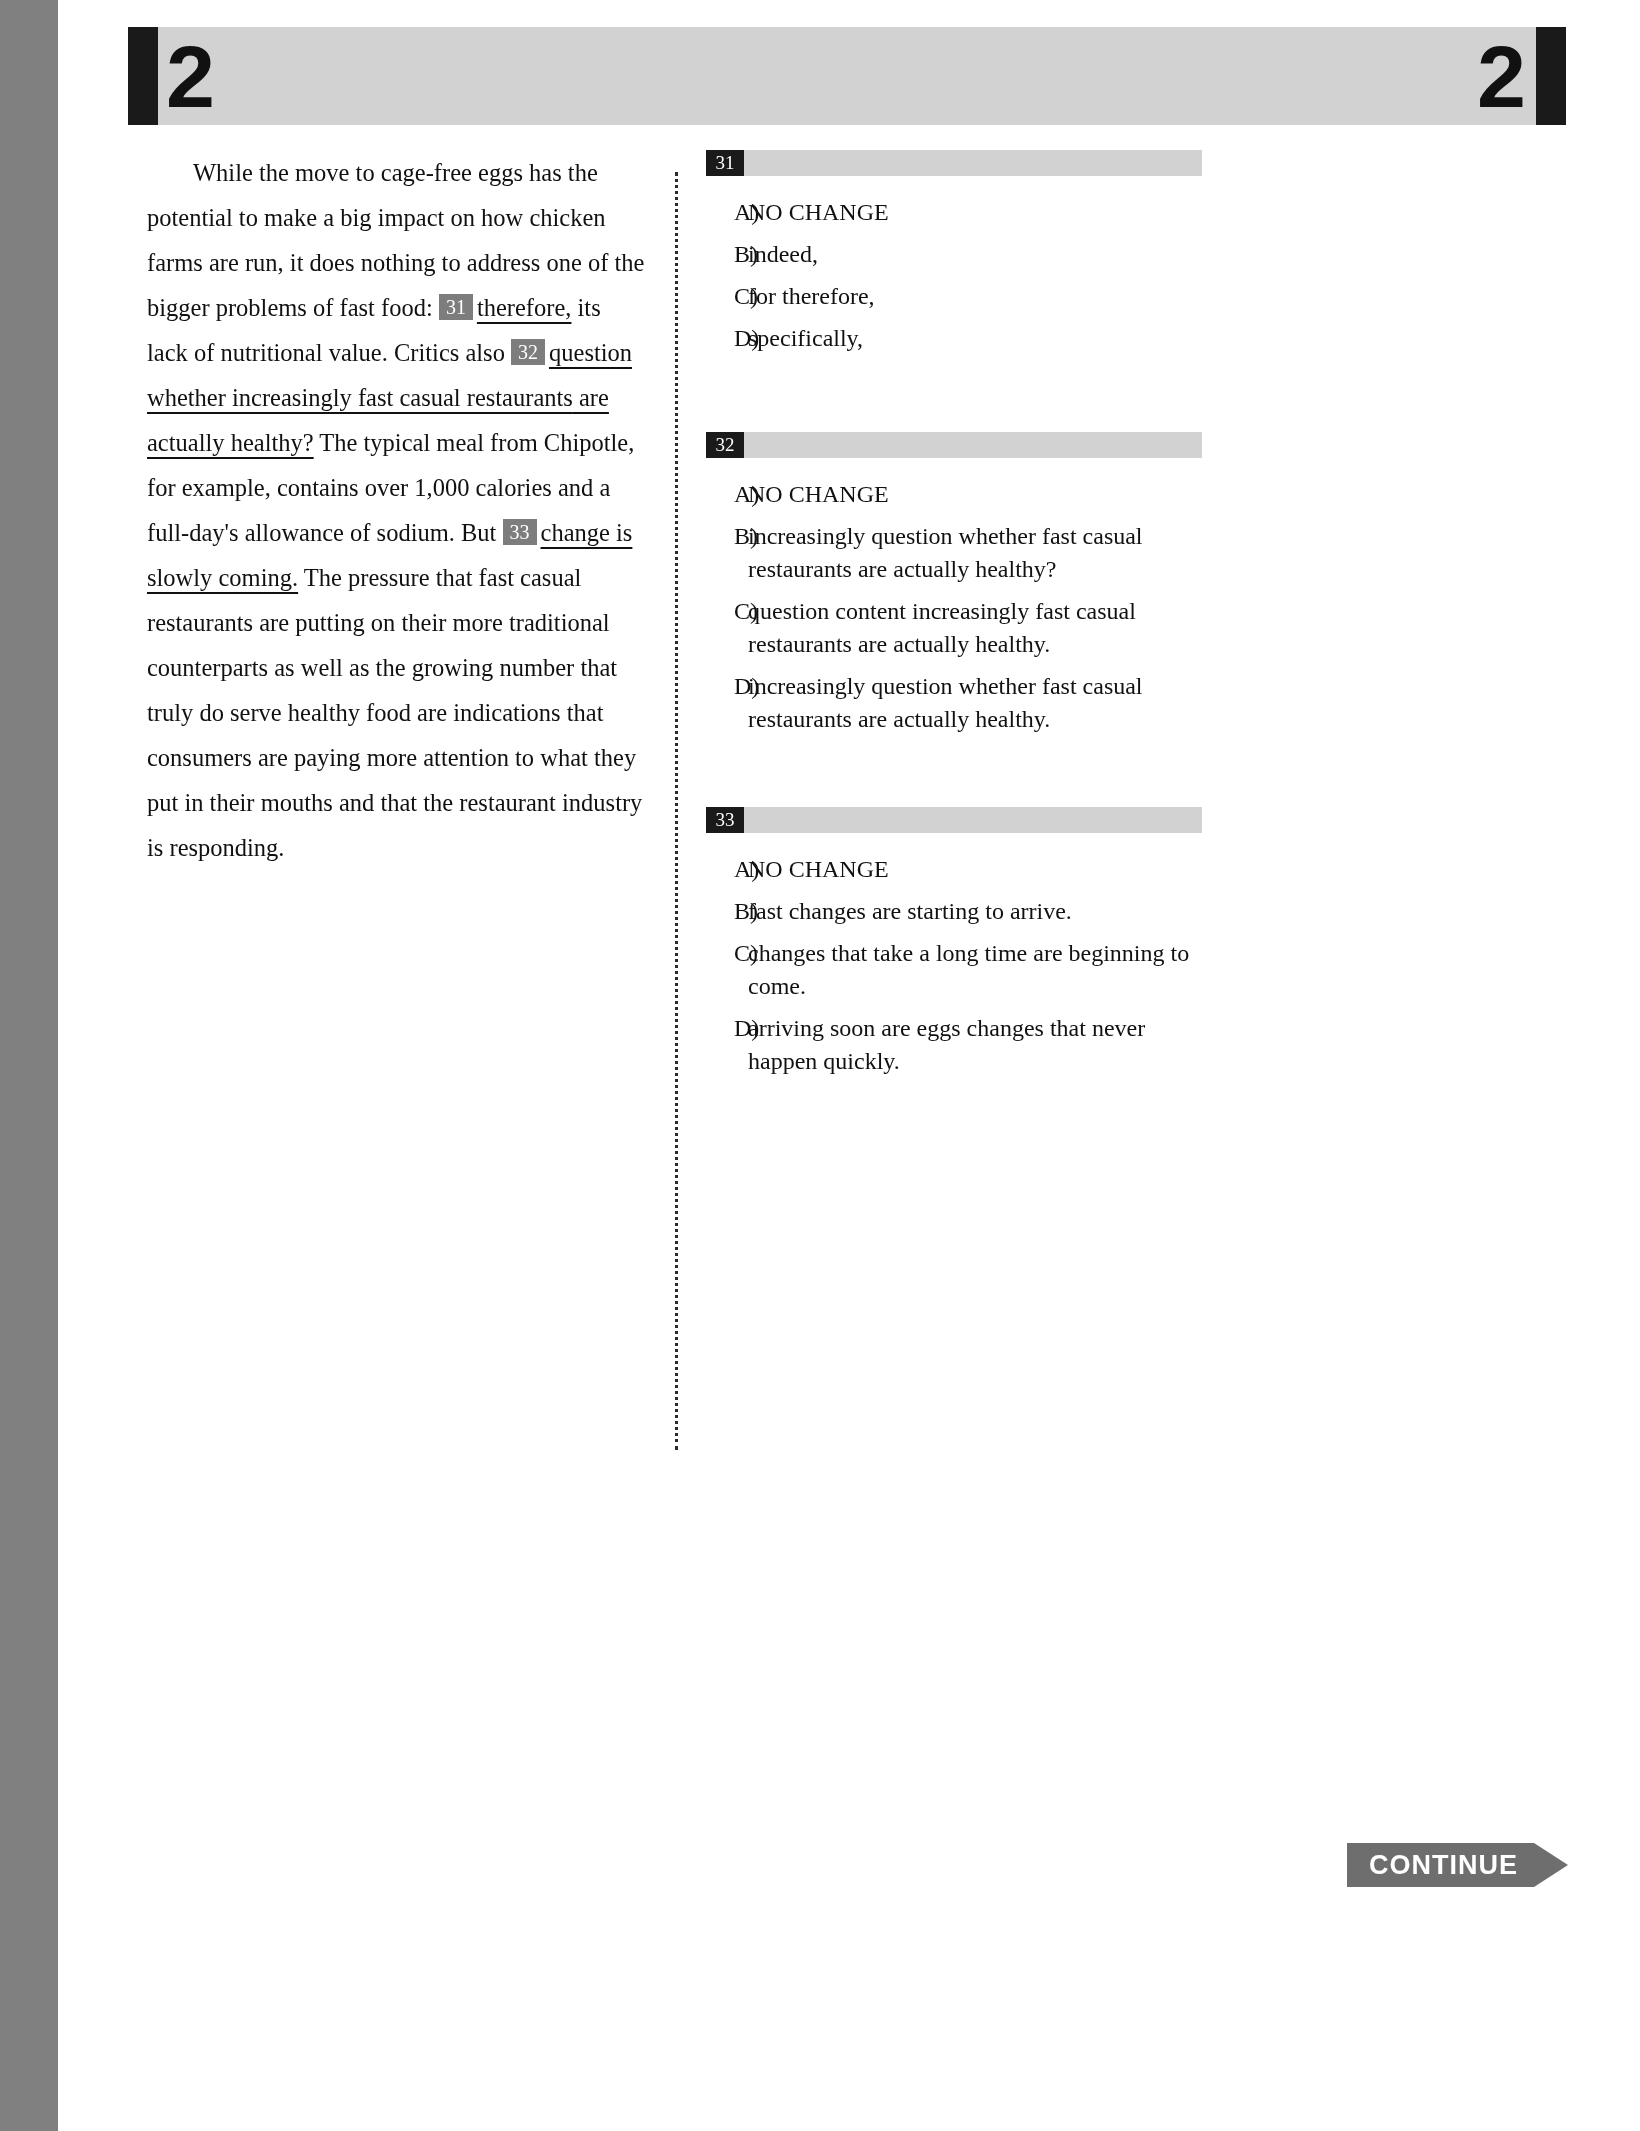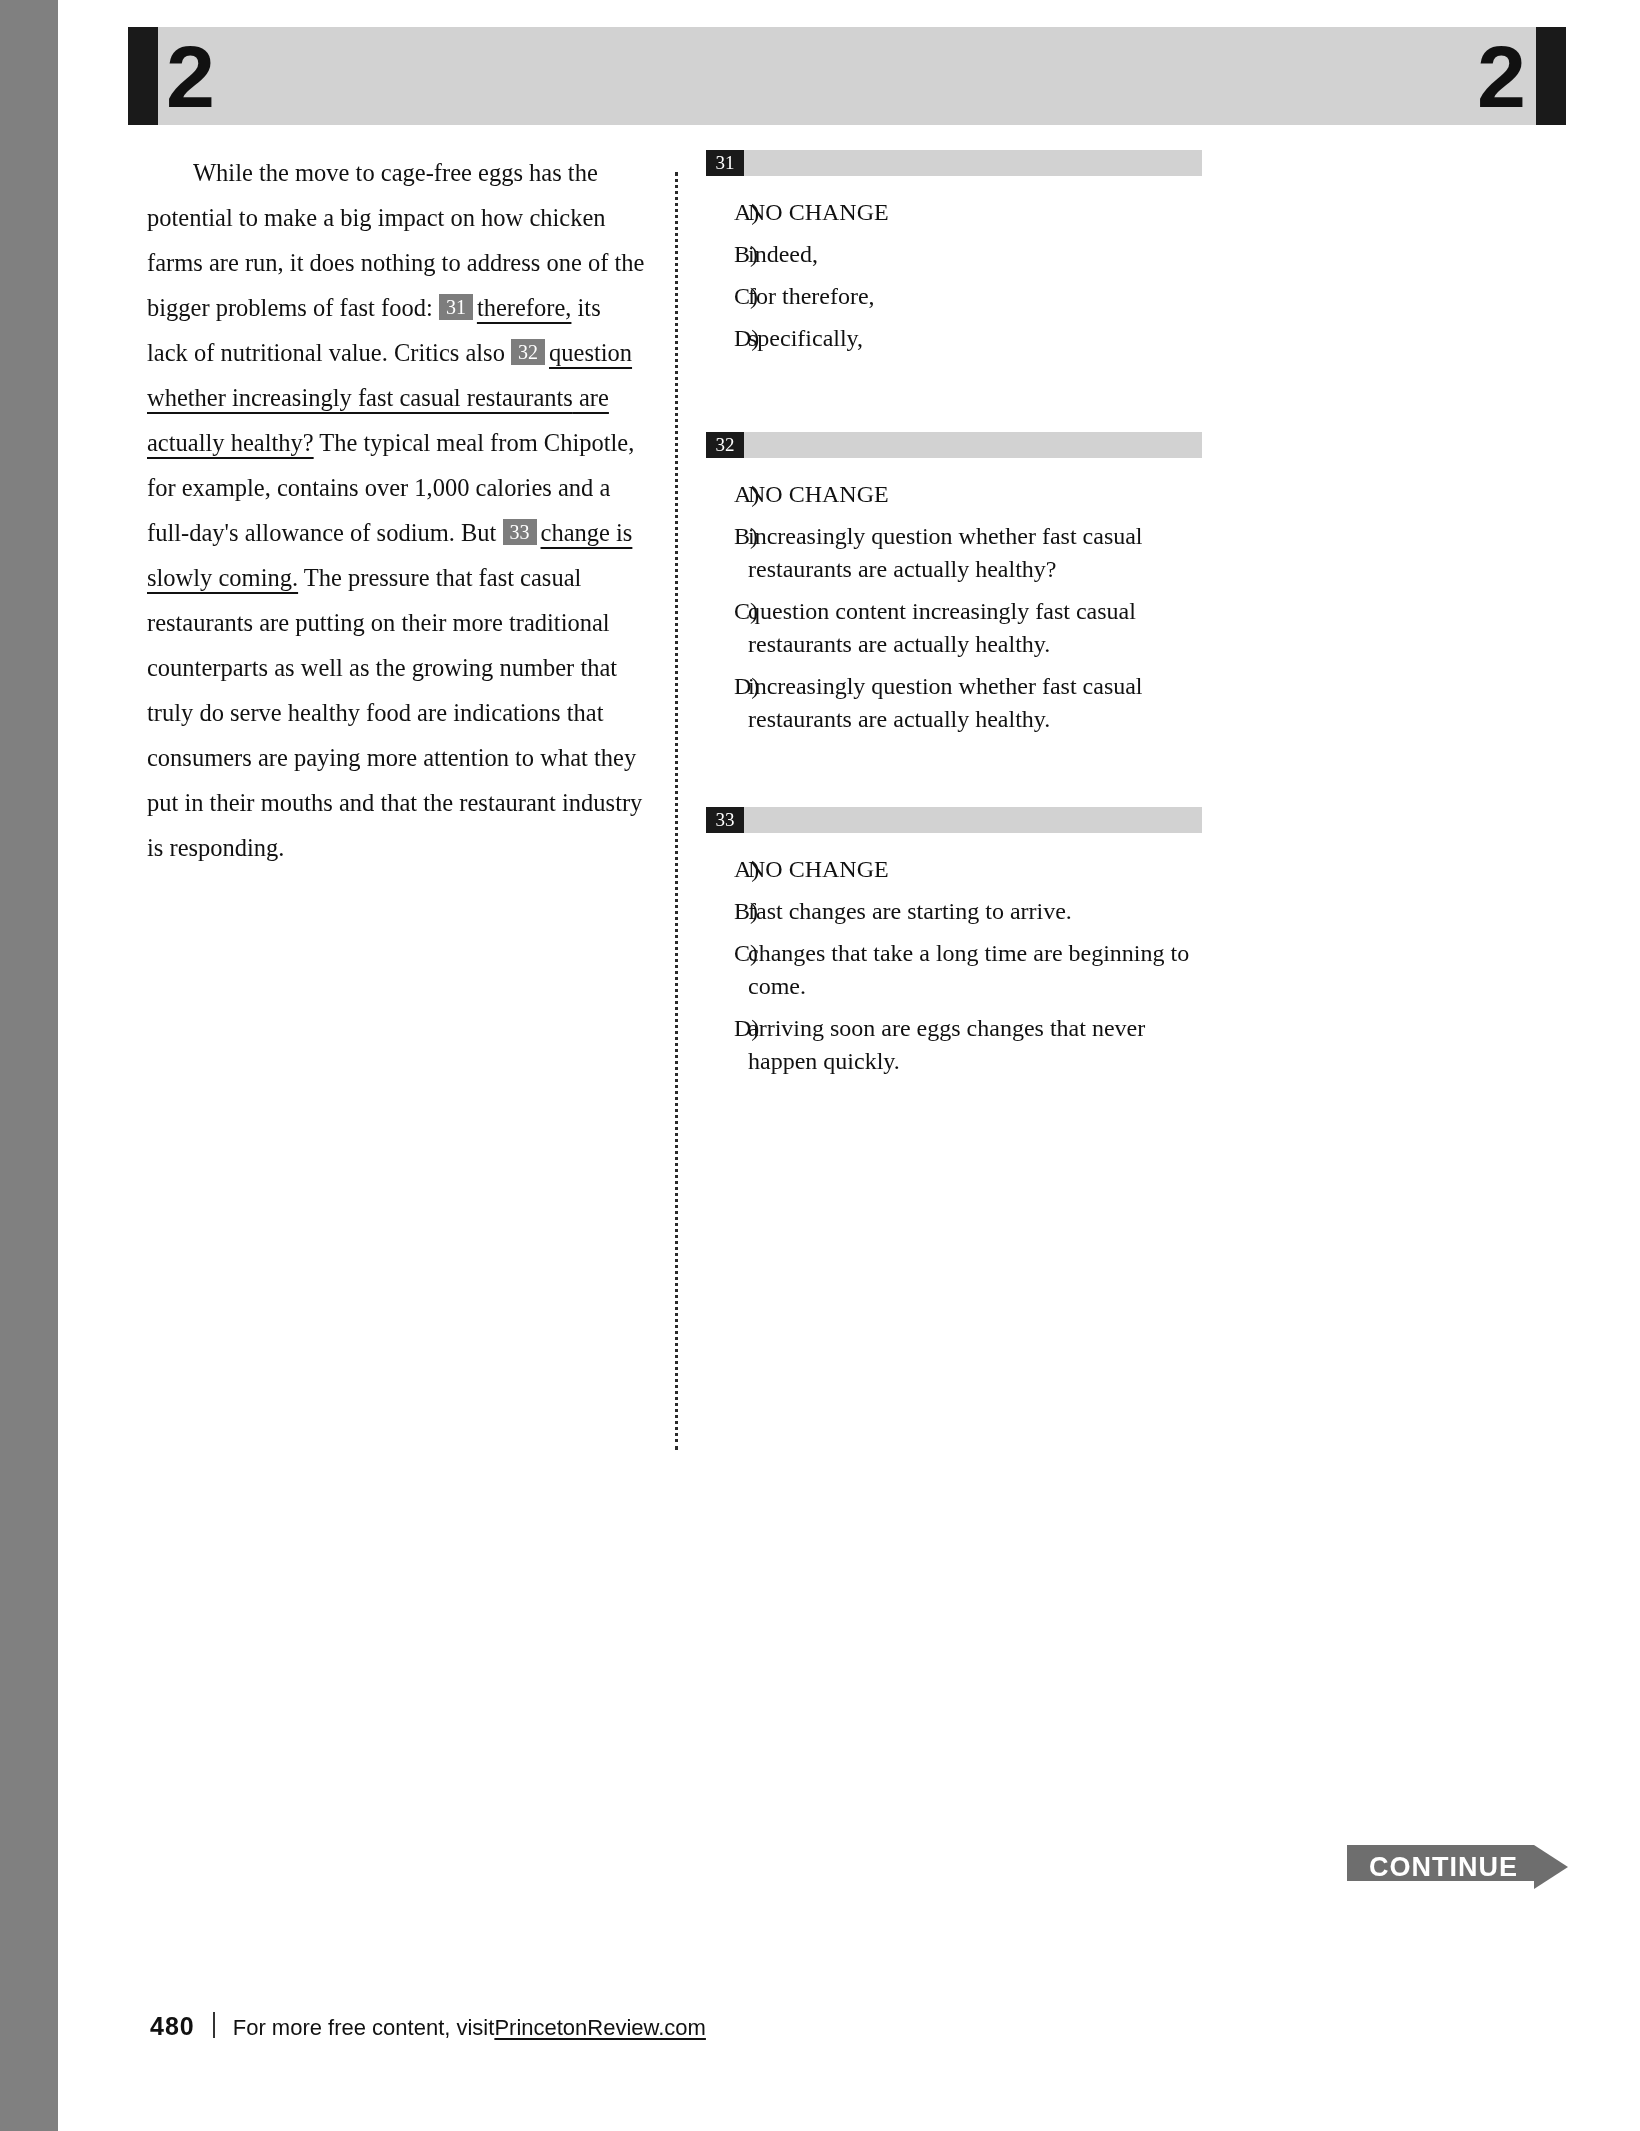--- a/index.html
+++ b/index.html
@@ -157,22 +157,22 @@
   }
   .choice .ctext { flex: 1 1 auto; }
 
   .spacer-31 { height: 68px; }
   .spacer-32 { height: 62px; }
 
   
   .continue {
     position: absolute;
     right: 72px;
-    bottom: 250px;
-    height: 36px;
+    bottom: 244px;
+    height: 44px;
     display: flex;
     align-items: stretch;
   }
   .continue .body {
     background: #6e6e6e;
     color: #ffffff;
     font-family: "Liberation Sans", sans-serif;
     font-weight: bold;
     font-size: 27px;
     letter-spacing: 1px;
@@ -328,20 +328,14 @@
       </div>
     </div>
 
   </div>
 
   <div class="continue">
     <div class="body">CONTINUE</div>
     <div class="tip"></div>
   </div>
 
-  <div class="footer">
-    <span class="pgnum">480</span>
-    <span class="bar"></span>
-    <span class="note">For more free content, visit </span>
-    <span class="link">PrincetonReview.com</span>
-  </div>
 
 </div>
 
 </body></html>

